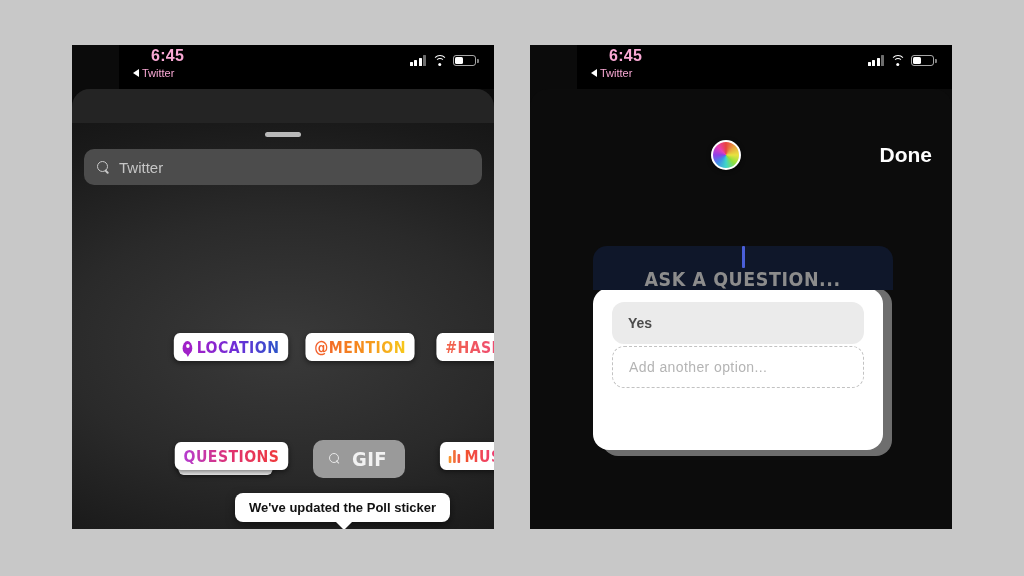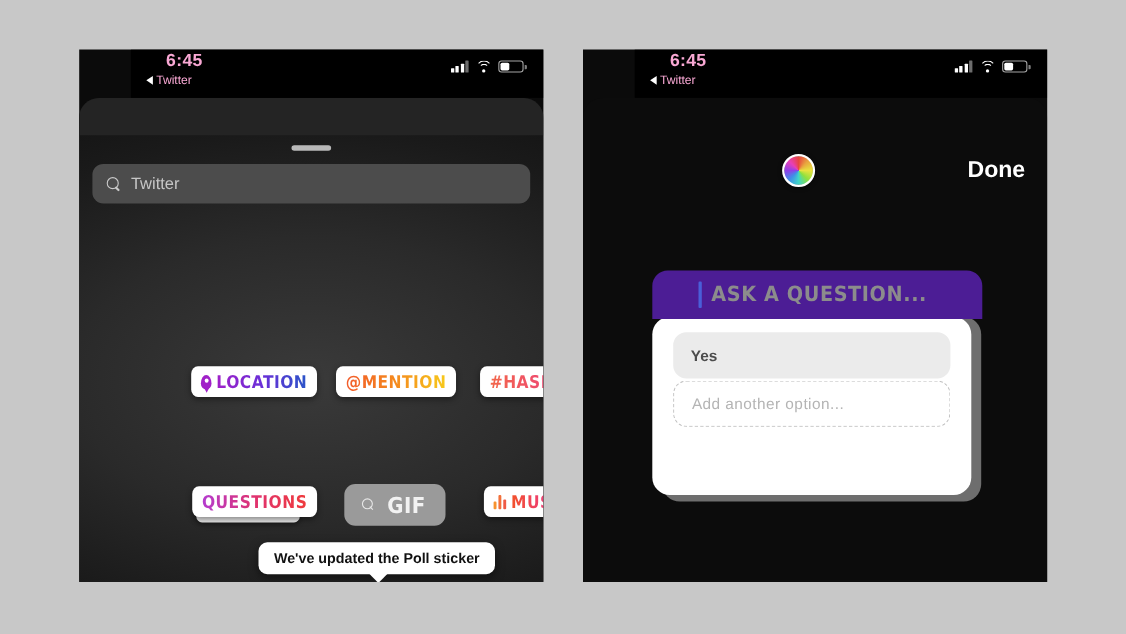--- a/index.html
+++ b/index.html
@@ -236,23 +236,24 @@
   .done {
     position: absolute; right: 20px; top: 54px;
     color: #fff; font-size: 21px; font-weight: bold;
   }
 
   .poll-card { position: absolute; left: 63px; top: 157px; width: 300px; }
   .poll-q {
     position: relative; height: 44px;
     display: flex; align-items: center; justify-content: center;
     gap: 0px;
-    background: #4c1d95;
+    background: #0f172a;
     border-radius: 14px 14px 0 0;
     z-index: 3;
+    flex-direction: column;
   }
   .caret {
     width: 3px; height: 24px; background: #4a5fd8; border-radius: 1px;
   }
   .poll-q-text {
     font-family: "DejaVu Sans", sans-serif;
     font-weight: bold; font-size: 19px; letter-spacing: .6px;
     color: #8c8c8c; transform: scaleX(.92);
   }
   .poll-shadow {

